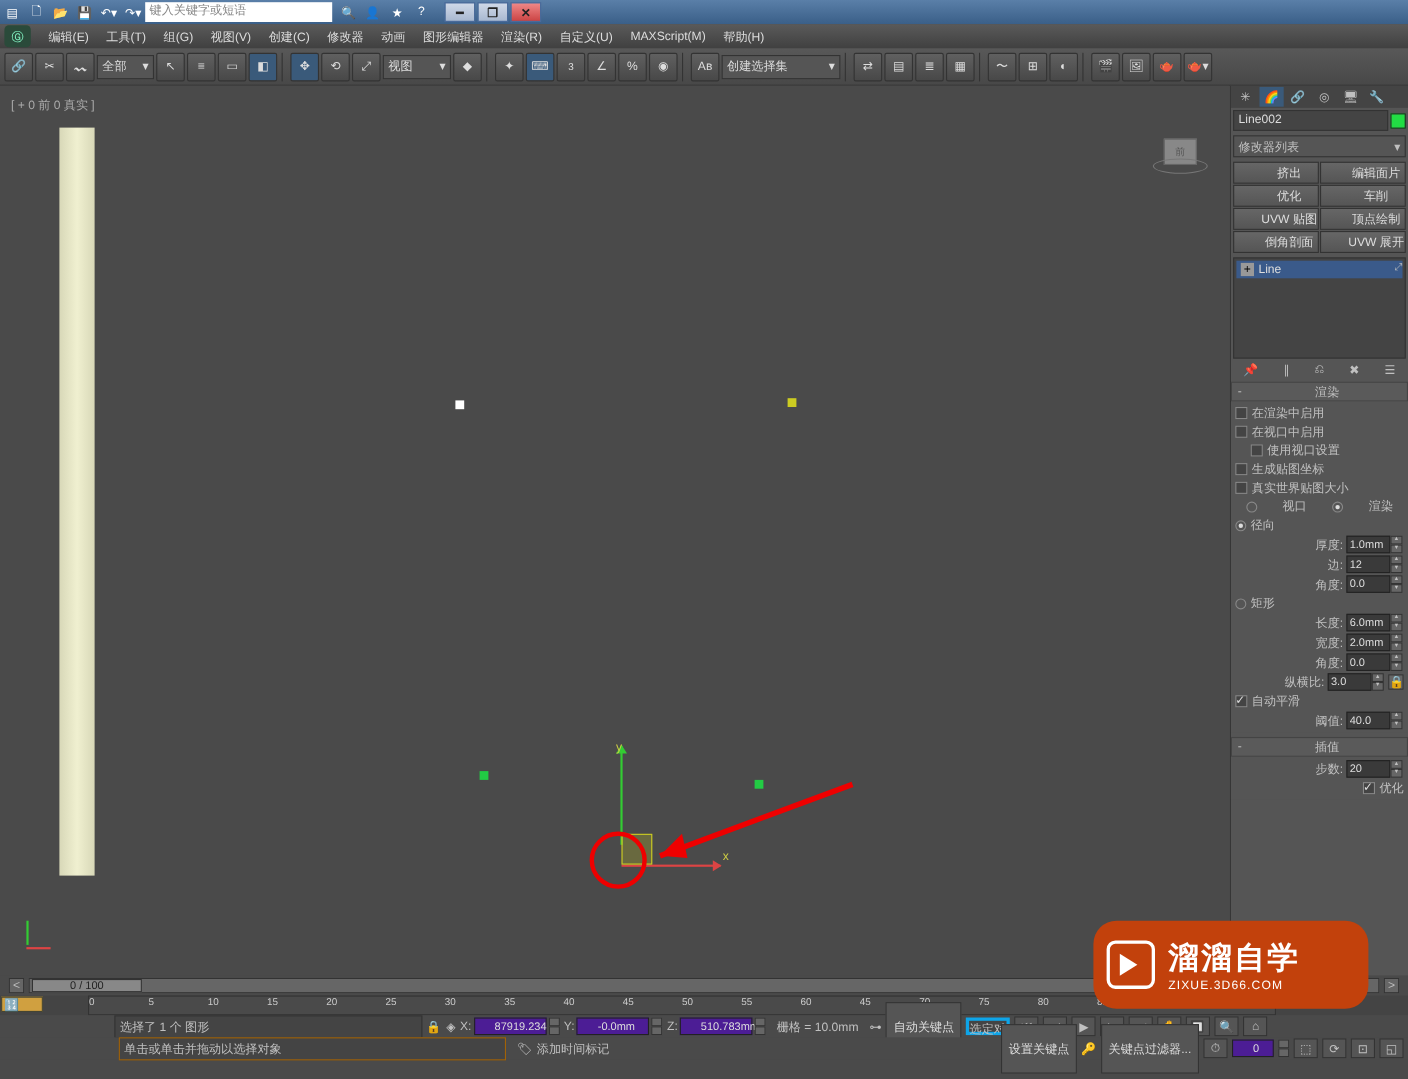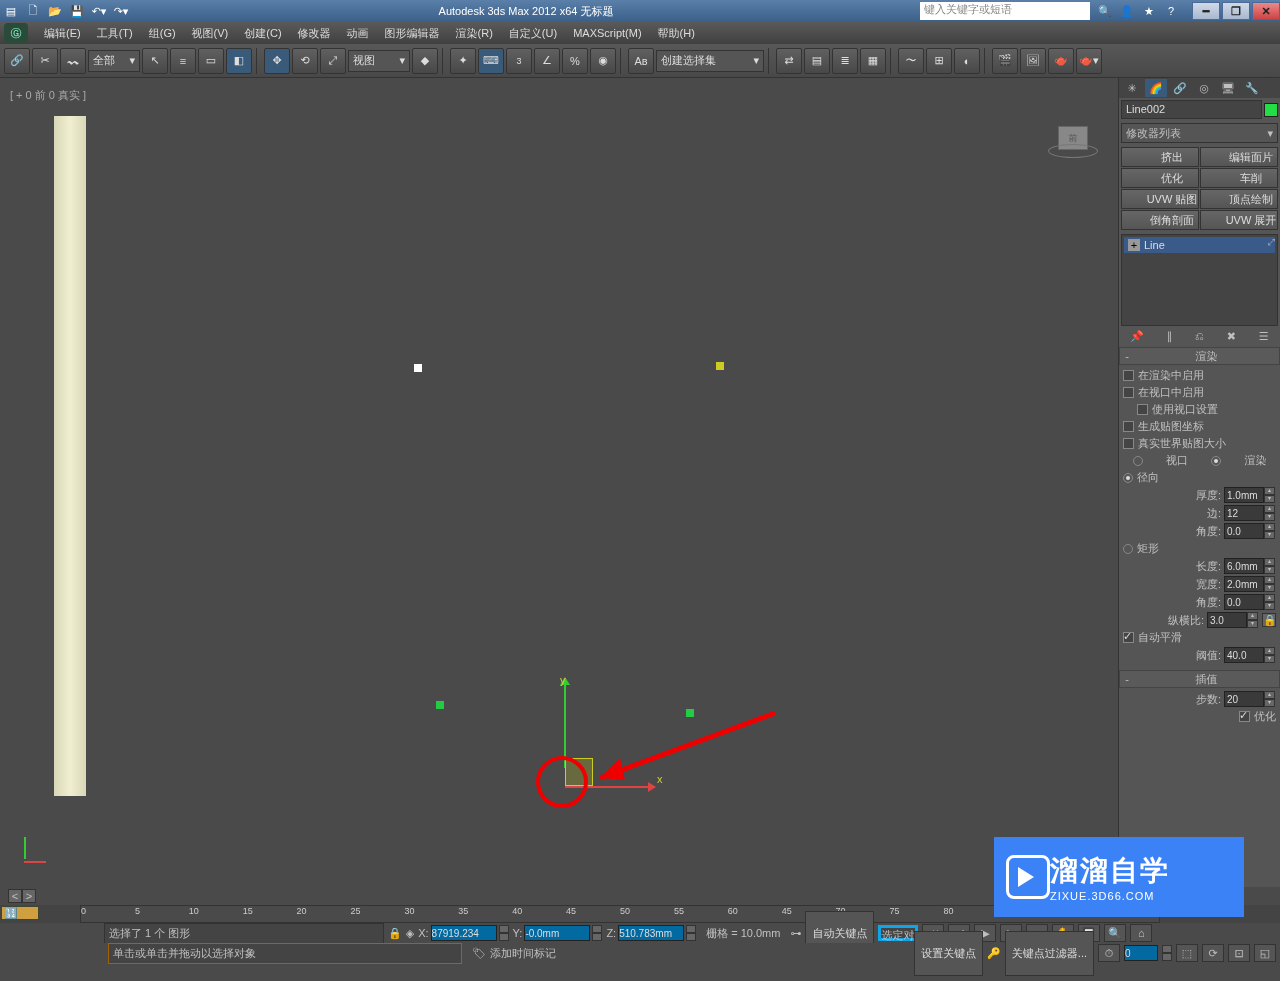--- a/index.html
+++ b/index.html
@@ -96,55 +96,54 @@
 .ts-arrow { width: 14px; height: 14px; background: #666; border: 1px solid #333; text-align: center; line-height: 12px; }
 
 .ruler-bar { position: absolute; bottom: 58px; left: 0; right: 0; height: 18px; background: #444; display: flex; }
 .ruler { flex: 1; position: relative; background: #4a4a4a; border: 1px solid #333; margin-left: 40px; margin-right: 120px; }
 .ruler .tick { position: absolute; top: 0; font-size: 9px; color: #ccc; }
 .sel-lock-btn { width: 38px; height: 14px; background: #d0a040; border: 1px solid #443; margin: 1px; }
 
 .status-1 { position: absolute; bottom: 38px; left: 0; right: 0; height: 20px; background: #4a4a4a; display: flex; align-items: center; padding: 0 4px; gap: 4px; }
 .status-1 .sel-text { width: 280px; padding: 2px 4px; background: #444; border: 1px solid #333; margin-left: 100px; }
 .coord-group { display: flex; align-items: center; gap: 2px; }
-.coord-input { width: 66px; height: 16px; background: #0369a1; border: 1px solid #222; color: #ddd; padding: 0 0; font-size: 10px; display: flex; align-items: center; }
+.coord-input { width: 66px; height: 16px; background: #4c1d95; border: 1px solid #222; color: #ddd; padding: 0 18px; font-size: 10px; display: flex; align-items: center; }
 .coord-spins { width: 10px; display:flex; flex-direction:column; }
 .coord-spins div { height:8px; background:#666; border:1px solid #333; }
 .anim-btn { padding: 14px 6px; background: #555; border: 1px solid #333; color: #ddd; }
 .anim-combo { width: 40px; height: 16px; background: #444; border: 3px solid #0ea5e9; }
 .playback-btn { width: 22px; height: 18px; background: #555; border: 1px solid #333; display: flex; align-items: center; justify-content: center; }
 
 .status-2 { position: absolute; bottom: 18px; left: 0; right: 0; height: 20px; background: #4a4a4a; display: flex; align-items: center; padding: 0 4px; gap: 4px; }
 .status-2 .spacer { width: 40px; }
 .help-text { flex: 1; background: #444; border: 1px solid #a16207; padding: 2px 4px; }
 .add-time-tag { display: flex; align-items: center; gap: 4px; padding: 0 6px; }
 
 .status-0-left { position: absolute; bottom: 38px; left: 0; width: 100px; height: 40px; display:flex; flex-direction:column; }
 .status-0-left .row { height:20px; display:flex; align-items:center; gap:2px; padding:0 4px;}
 .cur-row-lbl { color:#d66; }
 
 
-.watermark { position: absolute; right: 36px; bottom: 64px; width: 250px; height: 80px; background: #3b82f6; display: flex; align-items: center; padding: 0 12px; }
+.watermark { position: absolute; right: 36px; bottom: 64px; width: 250px; height: 80px; background: #c2410c; display: flex; align-items: center; gap: 12px; padding: 0 12px; border-radius: 21px; }
 .watermark .play-circ { width: 44px; height: 44px; border: 3px solid #fff; border-radius: 8px; display: flex; align-items: center; justify-content: center; }
 .watermark .play-circ::after { content: ''; border: 10px solid transparent; border-left: 16px solid #fff; margin-left: 6px; }
 .watermark .wm-text { color: #fff; }
 .watermark .wm-text .big { font-size: 28px; font-weight: bold; letter-spacing: 2px; }
 .watermark .wm-text .small { font-size: 11px; letter-spacing: 1px; }
 </style>
 </head>
 <body>
 
 <div class="titlebar">
   <span class="icon-btn">▤</span>
   <span class="icon-btn">🗋</span>
   <span class="icon-btn">📂</span>
   <span class="icon-btn">💾</span>
   <span class="icon-btn">↶▾</span>
   <span class="icon-btn">↷▾</span>
-  <span class="title">Autodesk 3ds Max  2012 x64   无标题</span>
   <div class="search-box">键入关键字或短语</div>
   <div class="help-icons">
     <span class="icon-btn">🔍</span>
     <span class="icon-btn">👤</span>
     <span class="icon-btn">★</span>
     <span class="icon-btn">?</span>
   </div>
   <div class="win-controls">
     <div class="win-btn">━</div>
     <div class="win-btn">❐</div>
@@ -446,20 +445,23 @@
             <span class="chk checked"></span>
             <span>优化</span>
           </div>
       </div>
     </div>
   </div>
 </div>
 
 <div class="time-slider-bar">
   <div class="ts-arrow">&lt;</div>
+  <div class="time-slider">
+    <div class="time-thumb">0 / 100</div>
+  </div>
   <div class="ts-arrow">&gt;</div>
 </div>
 
 <div class="ruler-bar">
   <div class="sel-lock-btn"></div>
   <div class="ruler" id="ruler">
       <div class="tick" style="left: 0%;">0</div>
       <div class="tick" style="left: 5%;">5</div>
       <div class="tick" style="left: 10%;">10</div>
       <div class="tick" style="left: 15%;">15</div>

